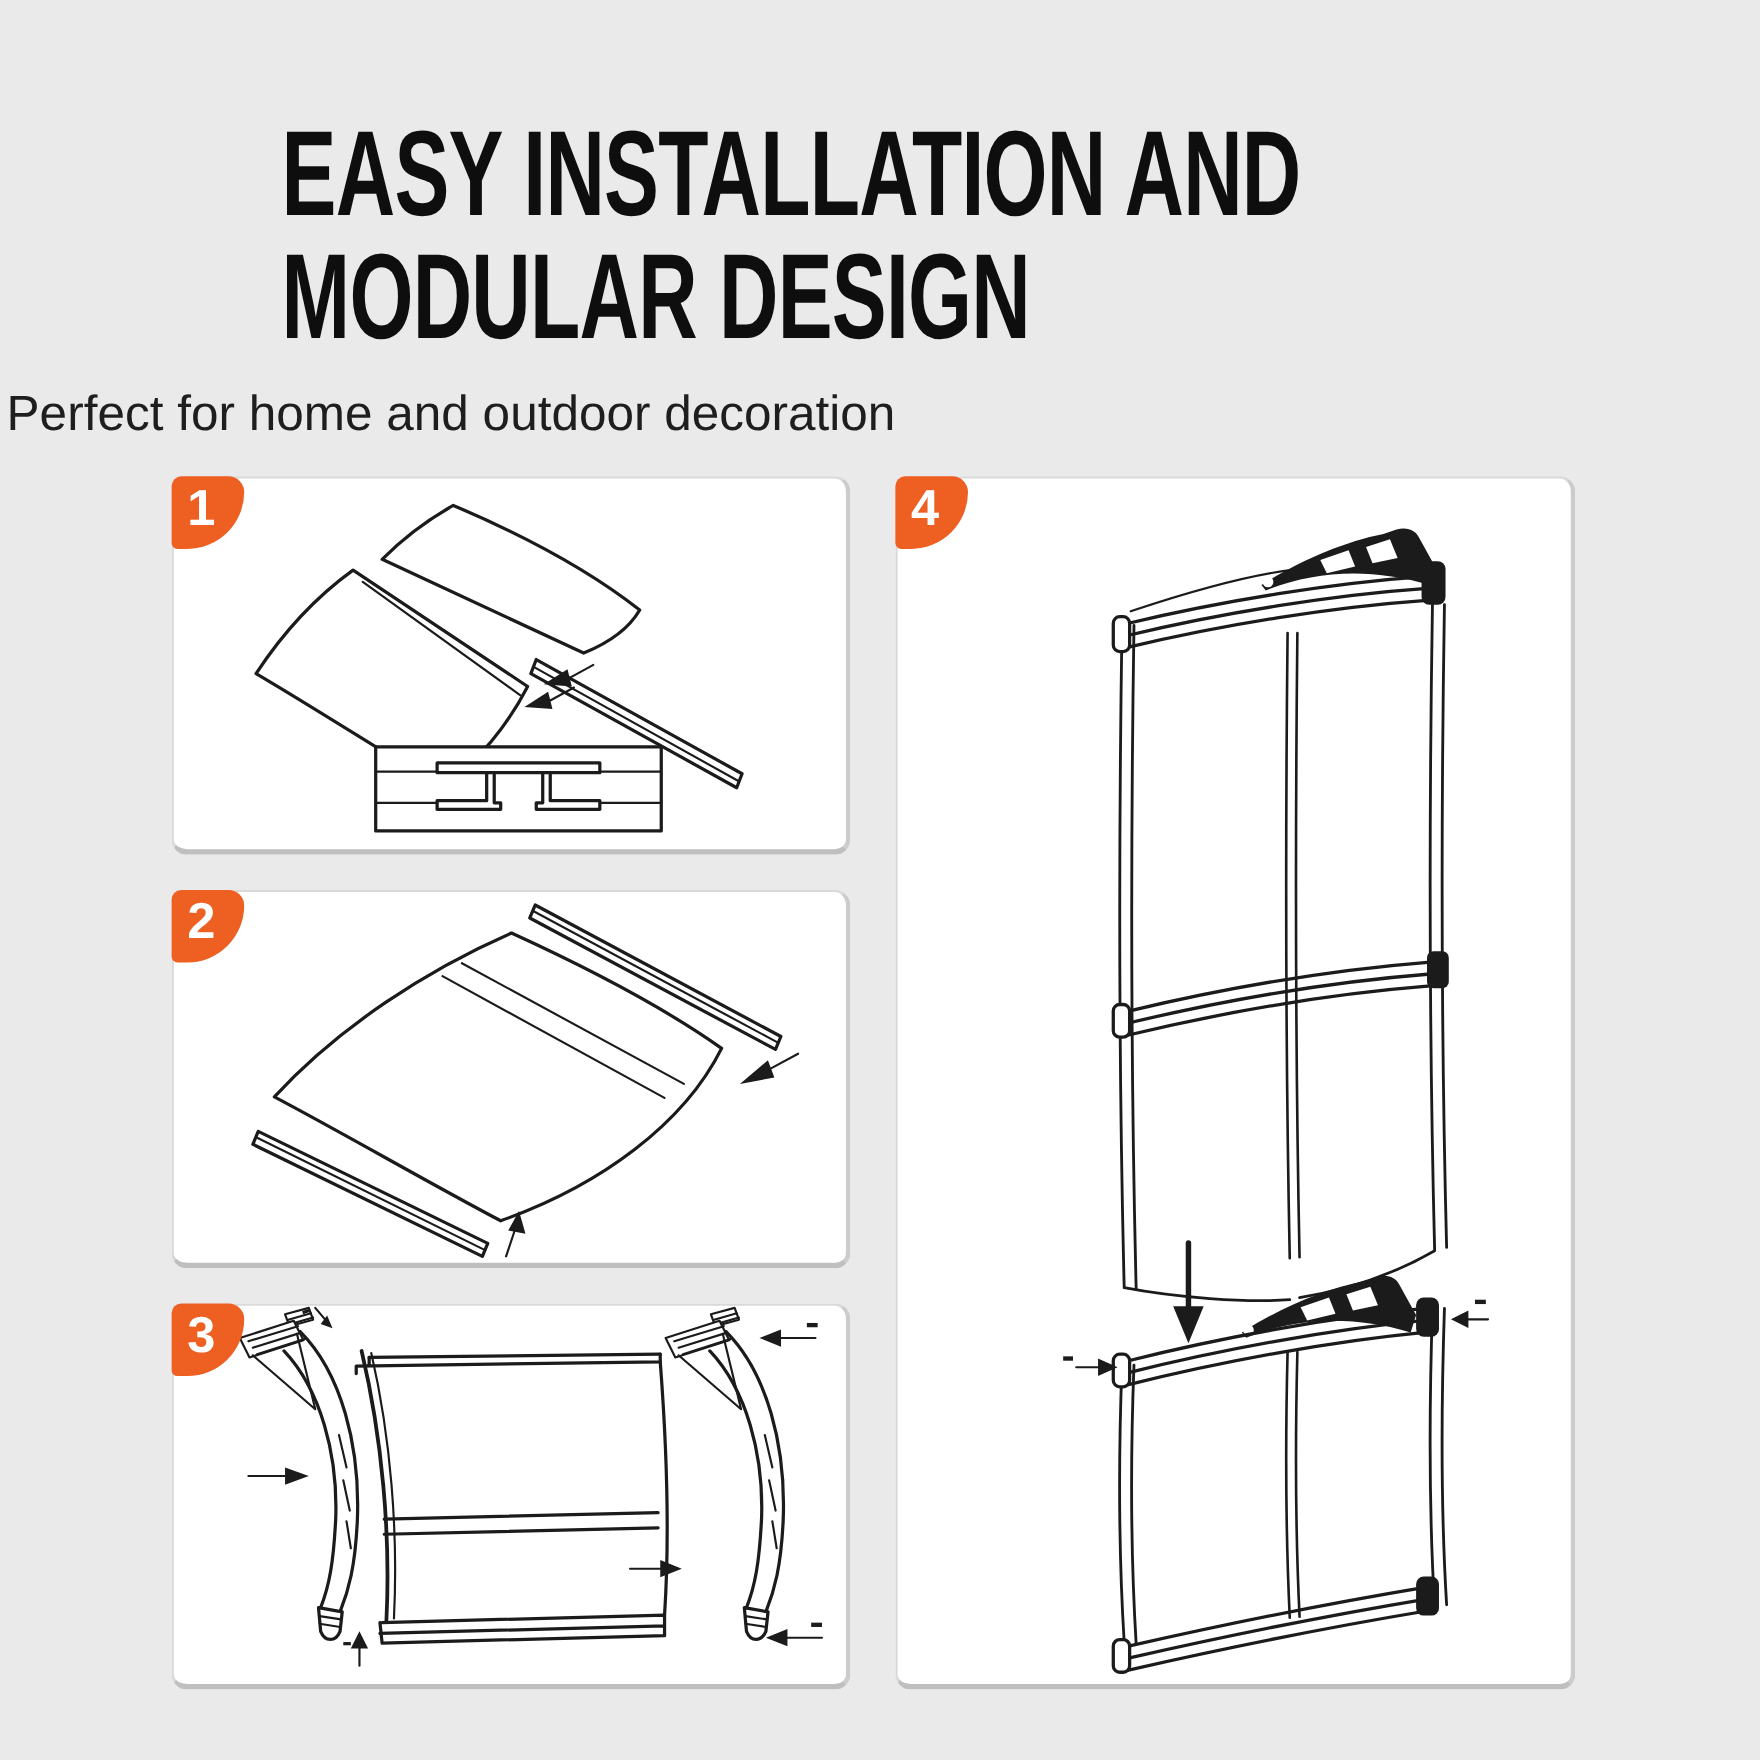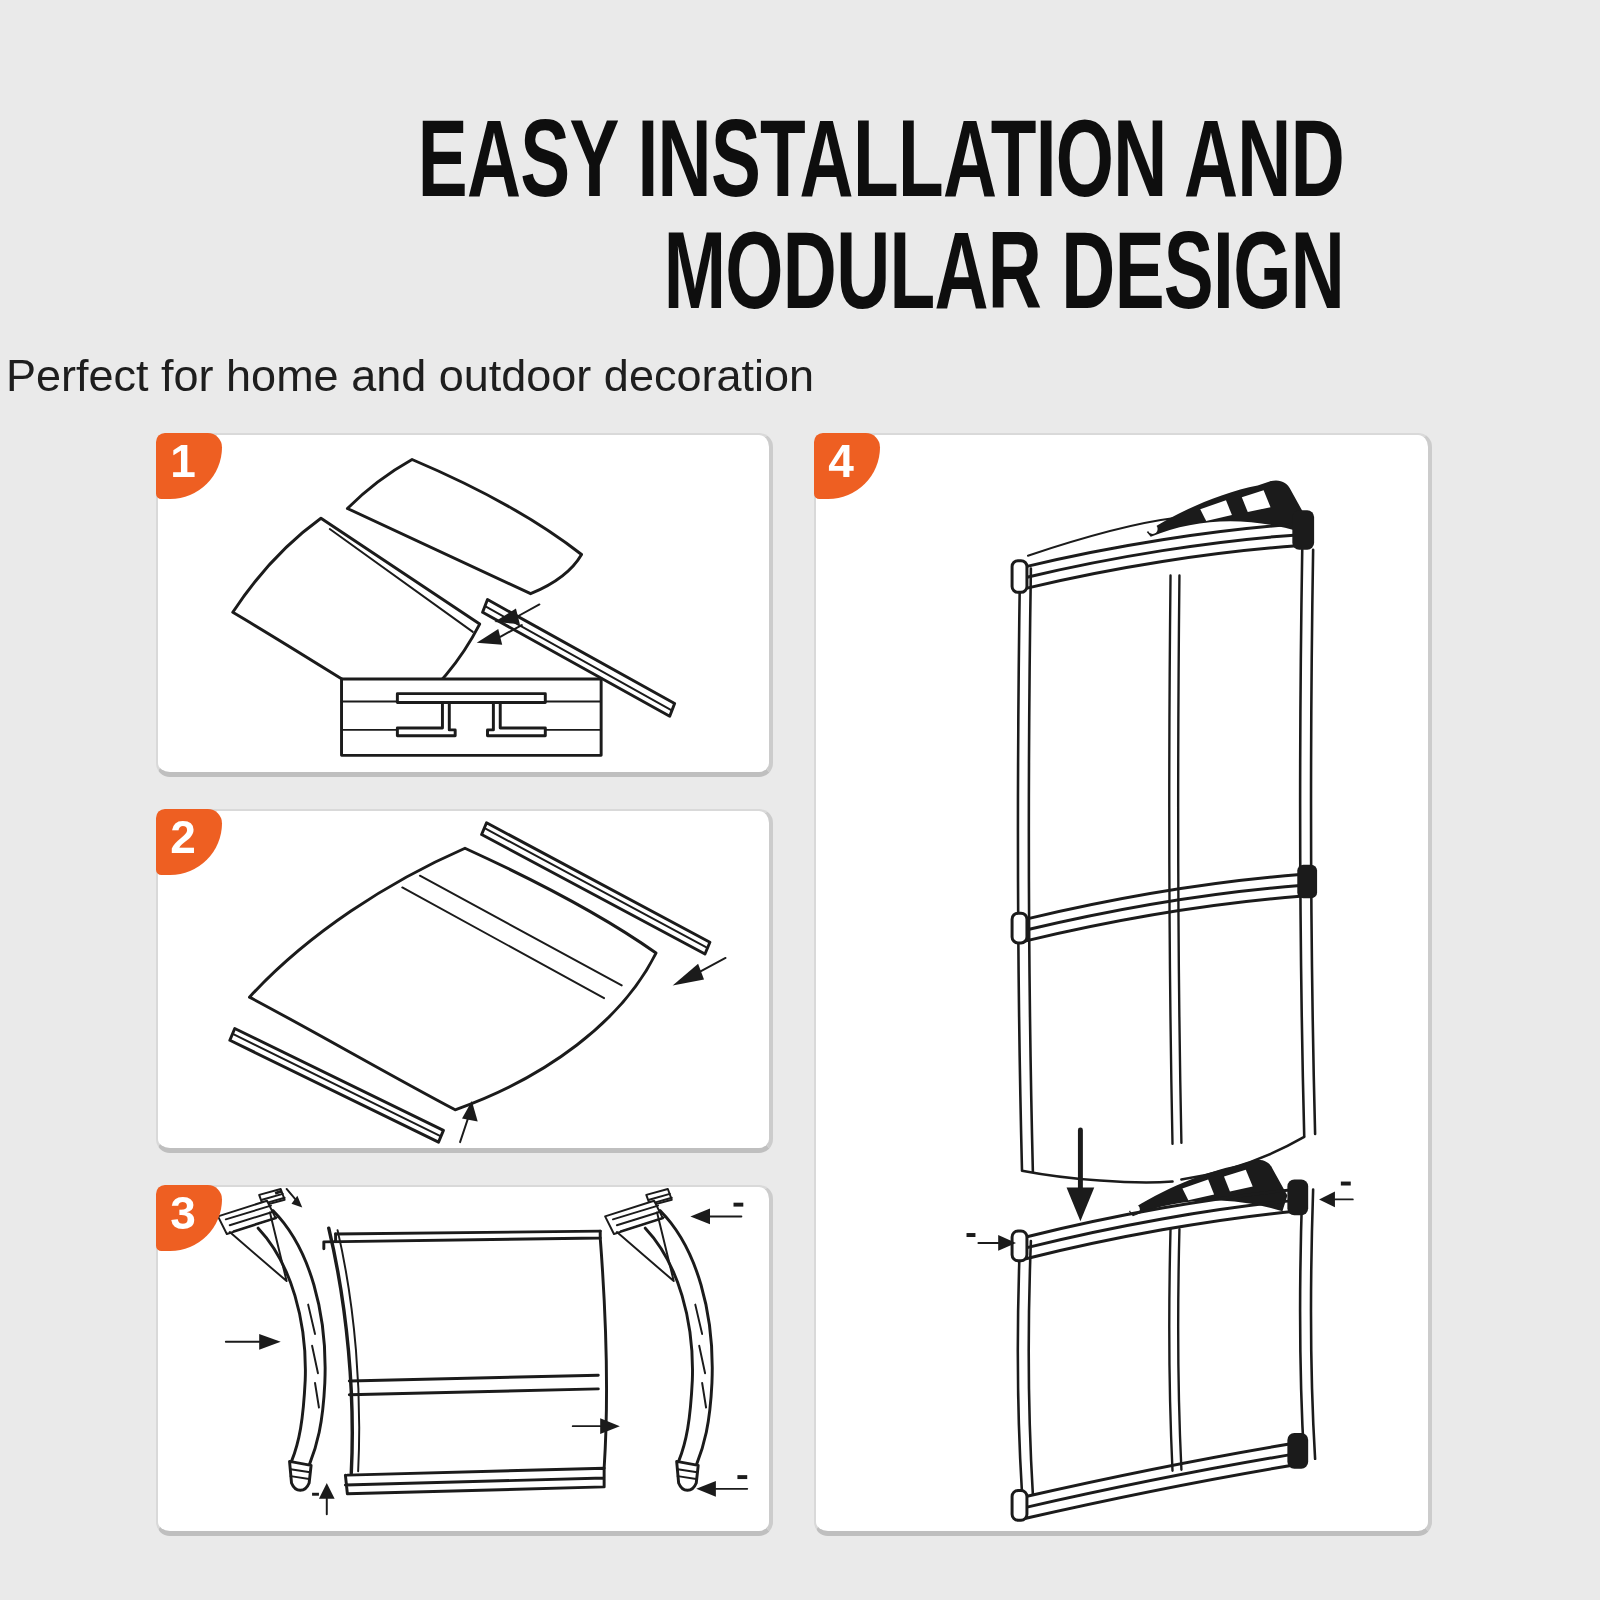--- a/index.html
+++ b/index.html
@@ -2,21 +2,21 @@
 <html><head>
 <meta charset="utf-8">
 <style>
   html,body{margin:0;padding:0;}
   body{
     width:1600px;height:1600px;
     background:#eaeaea;
     font-family:"Liberation Sans","DejaVu Sans",sans-serif;
     position:relative;overflow:hidden;
   }
-  .header{position:absolute;left:0;width:1600px;top:102px;text-align:right;}
+  .header{position:absolute;left:0;width:1600px;top:102px;text-align:left;}
   .title{
     margin:0;
     font-size:110px;line-height:1.02;font-weight:800;
     color:#0e0e0e;letter-spacing:-1px;
     transform:scaleX(0.68);transform-origin:50% 0;
     white-space:nowrap;
   }
   .subtitle{
     position:absolute;left:0;width:1600px;top:344px;
     margin:6px;text-align:left;

